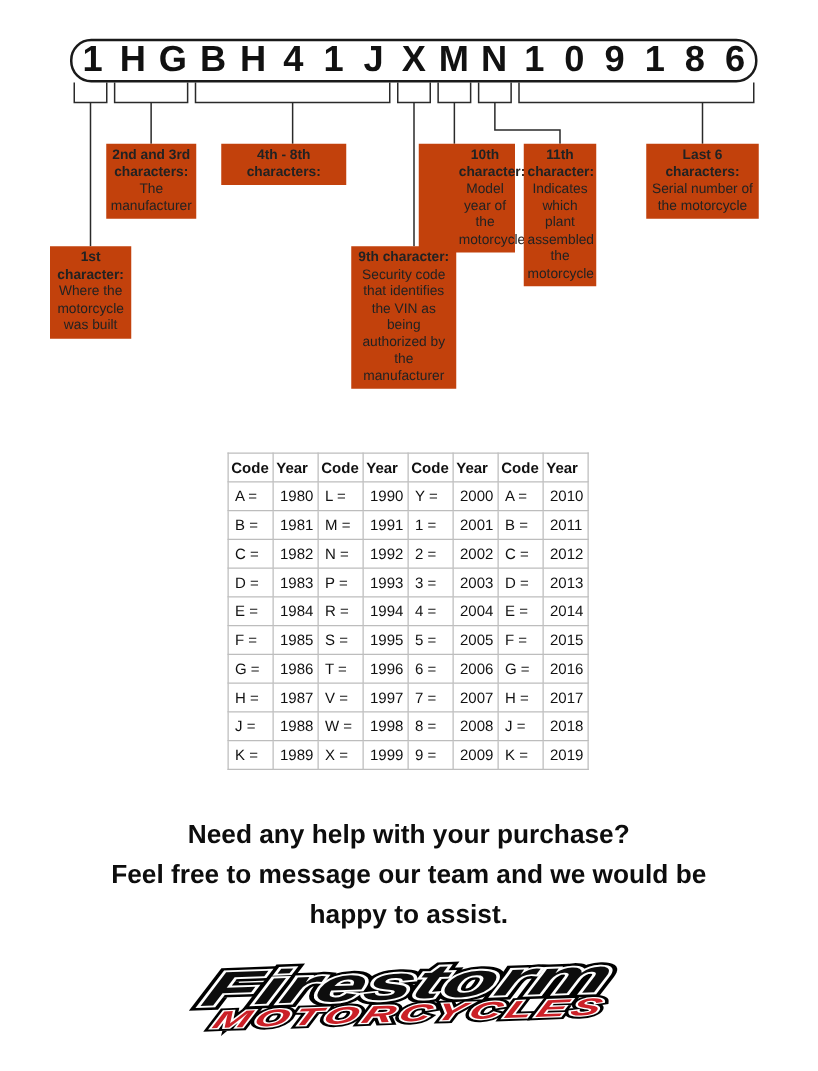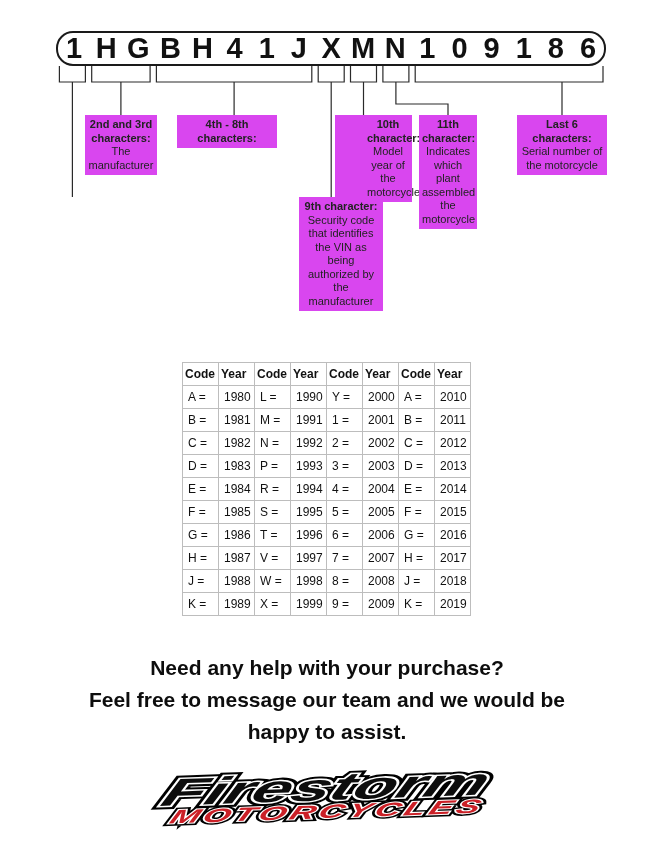--- a/index.html
+++ b/index.html
@@ -15,29 +15,29 @@
     display:flex;align-items:center;justify-content:space-around;
     font-weight:bold;font-size:29px;line-height:31px;color:#111;
   }
   .vin-char{flex:1;text-align:center;}
 
   
   .connectors{position:absolute;left:0;top:0;width:654px;height:330px;}
 
   
   .callout{
-    position:absolute;background:#d946ef;box-sizing:border-box;
+    position:absolute;background:#c2410c;box-sizing:border-box;
     padding:3px 3px;text-align:center;font-size:11px;line-height:13.5px;color:#222;
   }
   .callout .co-title{display:block;font-weight:bold;}
   .callout .co-desc{display:block;}
   .co-1{left:40px; top:197px;width:65px;}
   .co-2{left:85px; top:115px;width:72px;}
   .co-3{left:177px;top:115px;width:100px;}
-  .co-4{left:281px;top:197px;width:84px;margin-left:18px;}
+  .co-4{left:281px;top:197px;width:84px;}
   .co-5{left:335px;top:115px;width:77px;padding-left:32px;}
   .co-6{left:419px;top:115px;width:58px;}
   .co-7{left:517px;top:115px;width:90px;}
 
   
   .source-note{position:absolute;left:55px;top:296px;font-size:11px;color:#111;white-space:pre;}
 
   
   .year-table{
     position:absolute;left:182px;top:362px;border-collapse:collapse;
@@ -117,20 +117,24 @@
       <span class="vin-char">M</span>
       <span class="vin-char">N</span>
       <span class="vin-char">1</span>
       <span class="vin-char">0</span>
       <span class="vin-char">9</span>
       <span class="vin-char">1</span>
       <span class="vin-char">8</span>
       <span class="vin-char">6</span>
     </div>
 
+  <div class="callout co-1">
+    <span class="co-title">1st character:</span>
+    <span class="co-desc">Where the motorcycle was built</span>
+  </div>
   <div class="callout co-2">
     <span class="co-title">2nd and 3rd characters:</span>
     <span class="co-desc">The manufacturer</span>
   </div>
   <div class="callout co-3">
     <span class="co-title">4th - 8th characters:</span>
   </div>
   <div class="callout co-4">
     <span class="co-title">9th character:</span>
     <span class="co-desc">Security code that identifies the VIN as being authorized by the manufacturer</span>

